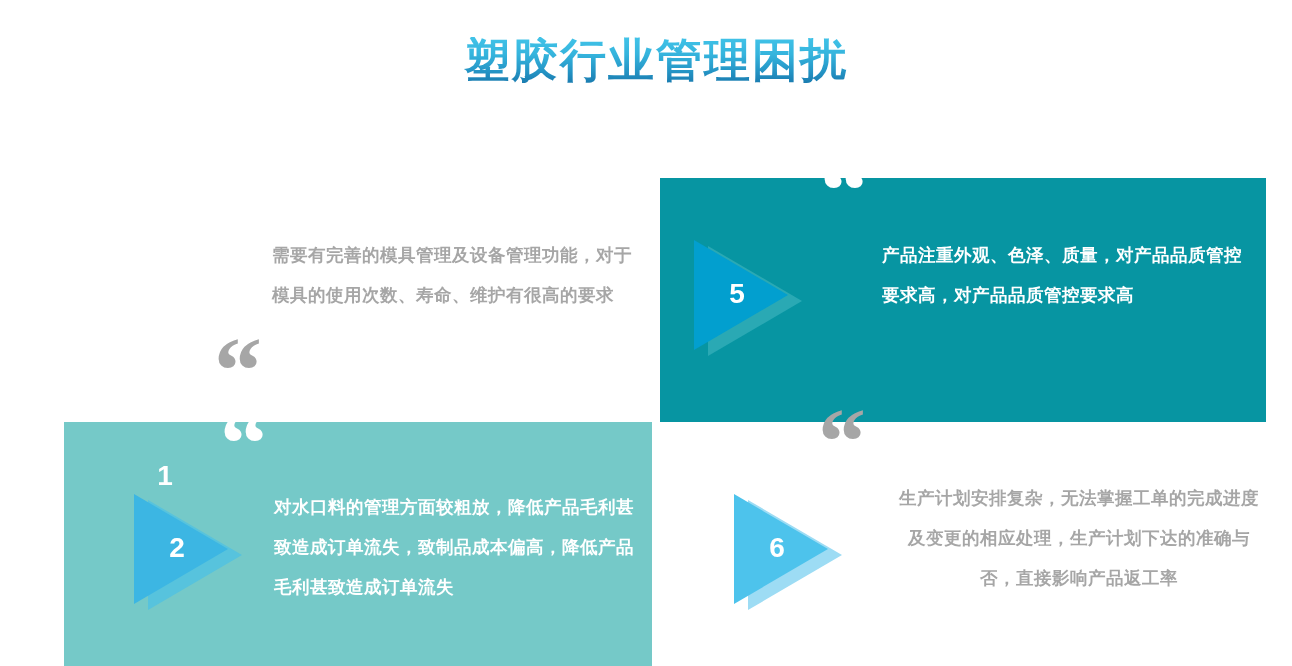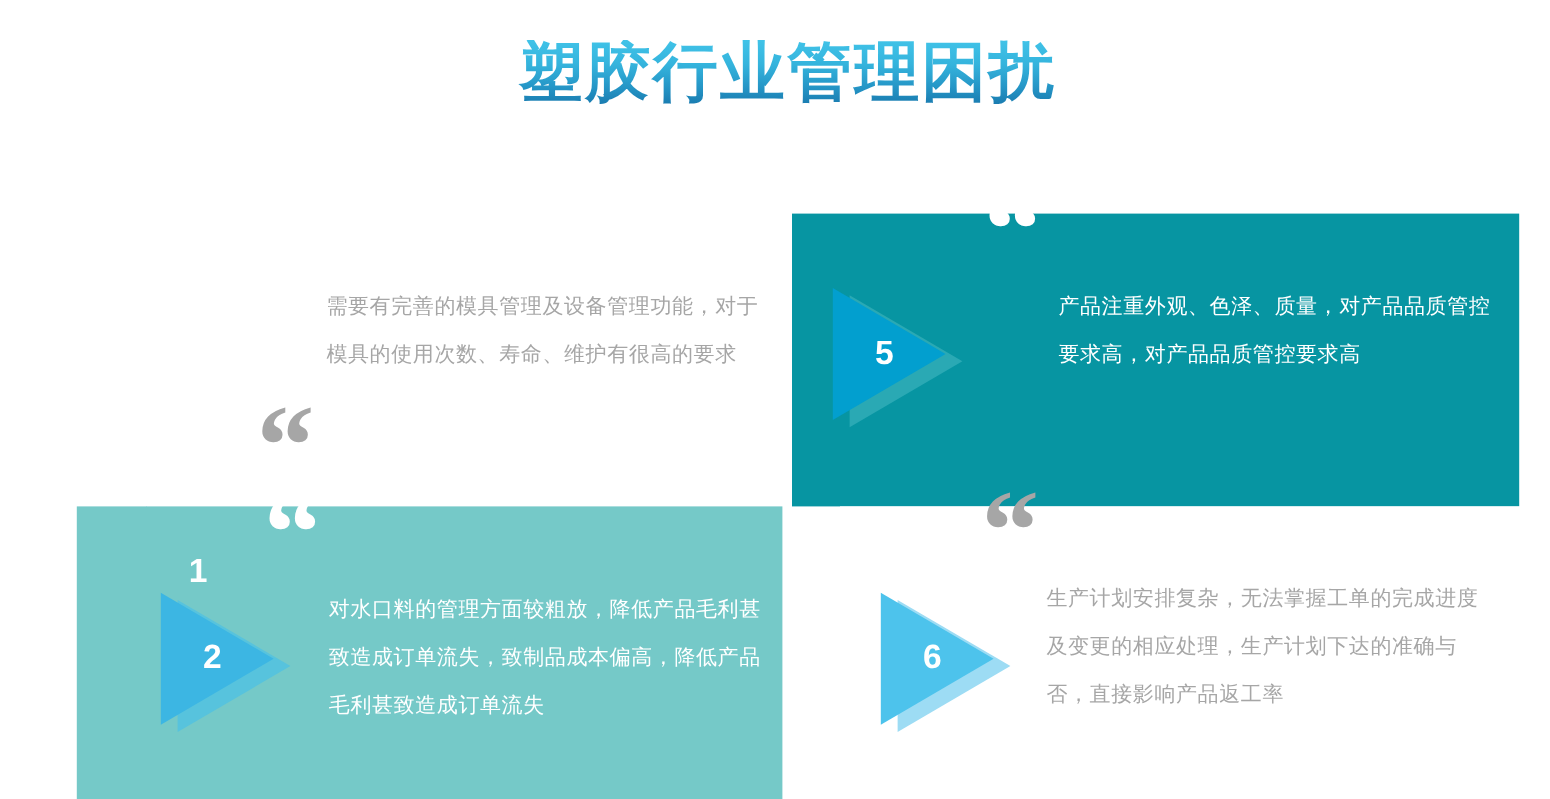--- a/index.html
+++ b/index.html
@@ -20,21 +20,21 @@
     position: absolute;
     top: 0;
     left: 0;
     width: 1292px;
     height: 120px;
     display: flex;
     align-items: center;
     justify-content: center;
   }
   .page-title {
-    font-size: 54px;
+    font-size: 46px;
     font-weight: bold;
     letter-spacing: 2px;
     line-height: 1;
     background: linear-gradient(180deg, #41c3e8 0%, #35b4dd 38%, #2494c5 75%, #1a7cb0 100%);
     -webkit-background-clip: text;
     background-clip: text;
     color: transparent;
     -webkit-text-fill-color: transparent;
     white-space: nowrap;
     margin-left: 20px;
@@ -110,39 +110,40 @@
   }
   .panel-5 .quote, .panel-2 .quote { color: #ffffff; }
 
   
   .body-text {
     position: absolute;
     font-size: 17.5px;
     line-height: 40px;
     color: #a6a6a6;
     letter-spacing: 0.5px;
+    font-weight: bold;
   }
   .panel-5 .body-text, .panel-2 .body-text { color: #ffffff; }
 
   
   .panel-1 .arrow     { left: 118px; top: 244px; }
   .panel-1 .quote     { left: 214px; top: 145px; }
   .panel-1 .body-text { left: 272px; top: 57px;  width: 370px; }
 
   .panel-5 .arrow     { left: 30px;  top: 62px; }
   .panel-5 .quote     { left: 160px; top: -35px; }
   .panel-5 .body-text { left: 222px; top: 57px;  width: 370px; }
 
   .panel-2 .arrow     { left: 66px;  top: 72px; }
   .panel-2 .quote     { left: 156px; top: -26px; }
   .panel-2 .body-text { left: 210px; top: 65px;  width: 368px; }
 
   .panel-6 .arrow     { left: 30px;  top: 72px; }
   .panel-6 .quote     { left: 118px; top: -28px; }
-  .panel-6 .body-text { left: 172px; top: 56px;  width: 372px; }
+  .panel-6 .body-text { left: 193px; top: 56px;  width: 372px; text-align: center; }
 </style>
 </head>
 <body>
 
 <div class="title-wrap">
   <div class="page-title">塑胶行业管理困扰</div>
 </div>
 
 <div class="panel panel-1">
   <div class="arrow">

